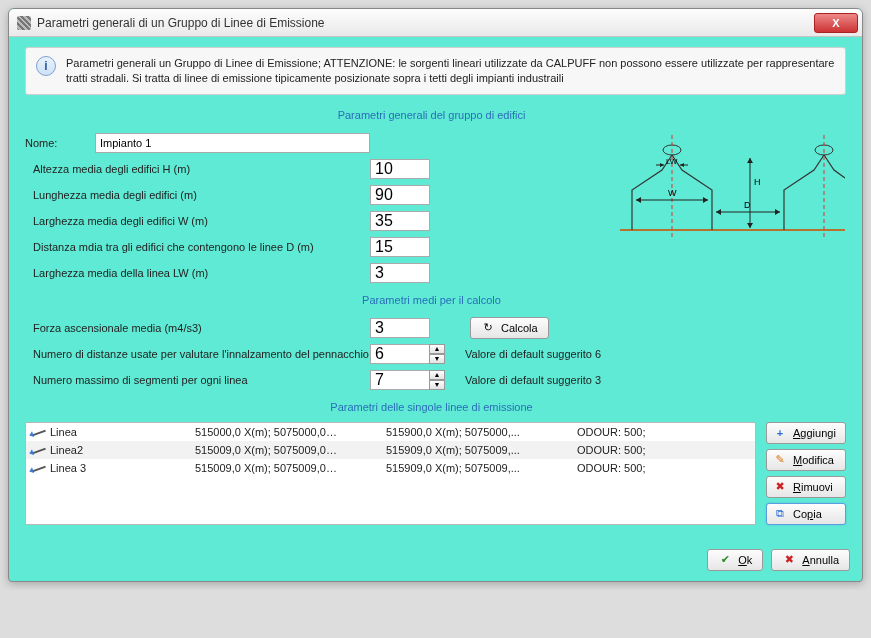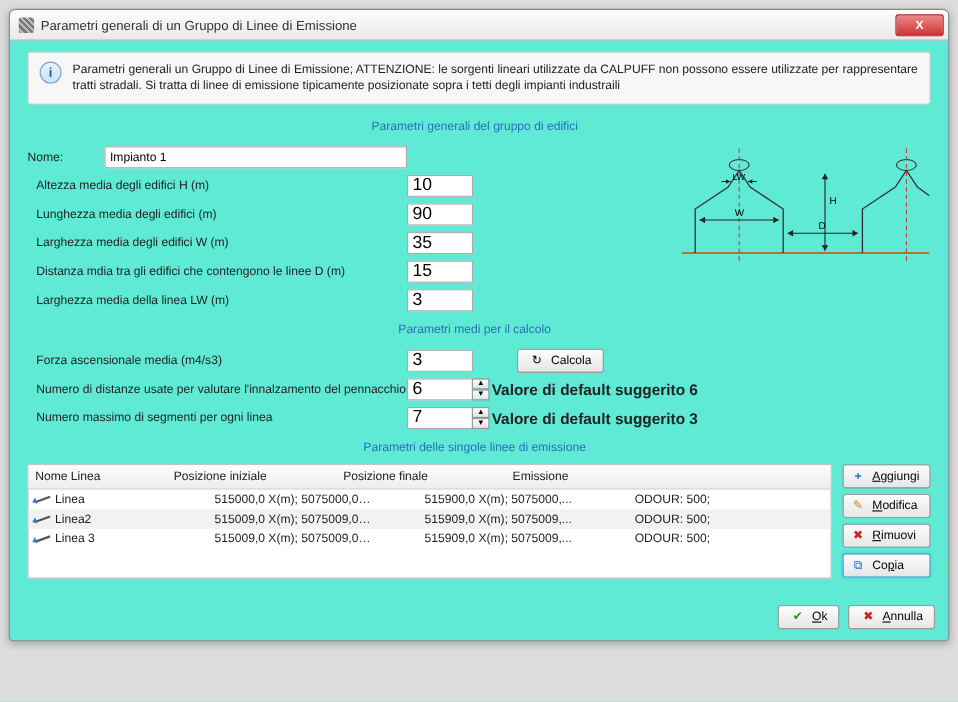--- a/index.html
+++ b/index.html
@@ -22,21 +22,21 @@
 .right-col { flex:1; padding-left: 10px; }
 .formrow { display:flex; align-items:center; height:26px; }
 .formrow label { font-size:11px; color:#222; }
 .nome-row label { width:70px; }
 .nome-row input { width:275px; height:20px; padding:1px 4px; font-size:11px; border:1px solid #aaa; }
 .param-row label { width:345px; padding-left:8px; }
 .param-row input, .spin { width:60px; height:20px; padding:1px 4px; font-size:16px; border:1px solid #aaa; text-align:left; }
 .spin-wrap { display:flex; }
 .spin-btns { display:flex; flex-direction:column; margin-left:-1px; }
 .spin-btns button { width:16px; height:10px; padding:0; font-size:7px; line-height:7px; border:1px solid #999; background:linear-gradient(#fdfdfd,#e3e3e3); cursor:pointer; }
-.hint { margin-left: 2px; font-size:14px; color:#222;font-weight:bold; }
+.hint { margin-left: 20px; font-size:11px; color:#222; }
 .diagram { width:225px; height:120px; }
 .btn { height:22px; padding:1px 10px; font-size:11px; background:linear-gradient(#fdfdfd,#e6e6e6); border:1px solid #9a9a9a; border-radius:3px; cursor:pointer; display:inline-flex; align-items:center; gap:6px; }
 .btn.blue-border { border-color:#5a9de0; box-shadow:0 0 2px rgba(90,157,224,.6); }
 .btn .glyph { width:14px; text-align:center; }
 .table-area { display:flex; gap:10px; }
 .table-box { flex:1; border:1px solid #b8b8b8; background:#fff; }
 .thead, .trow { display:flex; font-size:11px; }
 .thead { background:linear-gradient(#fdfdfd,#ededed); border-bottom:1px solid #d0d0d0; height:22px; align-items:center; }
 .th, .td { padding:2px 6px; overflow:hidden; white-space:nowrap; text-overflow:ellipsis; }
 .c1{width:126px;} .c2{width:154px;} .c3{width:154px;} .c4{flex:1;}
@@ -183,26 +183,20 @@
     </div>
 
     <div class="groupbox">
       <div class="group-title-row">
         <div class="group-title">Parametri delle singole linee di emissione</div>
         <div class="group-line"></div>
       </div>
 
       <div class="table-area">
         <div class="table-box">
-          <div class="thead">
-            <div class="th c1">Nome Linea</div>
-            <div class="th c2">Posizione iniziale</div>
-            <div class="th c3">Posizione finale</div>
-            <div class="th c4">Emissione</div>
-          </div>
           <div class="trow">
             <div class="td c1"><span class="line-icon"></span><span>Linea</span></div>
             <div class="td c2">515000,0 X(m); 5075000,0 ...</div>
             <div class="td c3">515900,0 X(m); 5075000,...</div>
             <div class="td c4">ODOUR: 500;</div>
           </div>
           <div class="trow sel">
             <div class="td c1"><span class="line-icon"></span><span>Linea2</span></div>
             <div class="td c2">515009,0 X(m); 5075009,0 ...</div>
             <div class="td c3">515909,0 X(m); 5075009,...</div>

